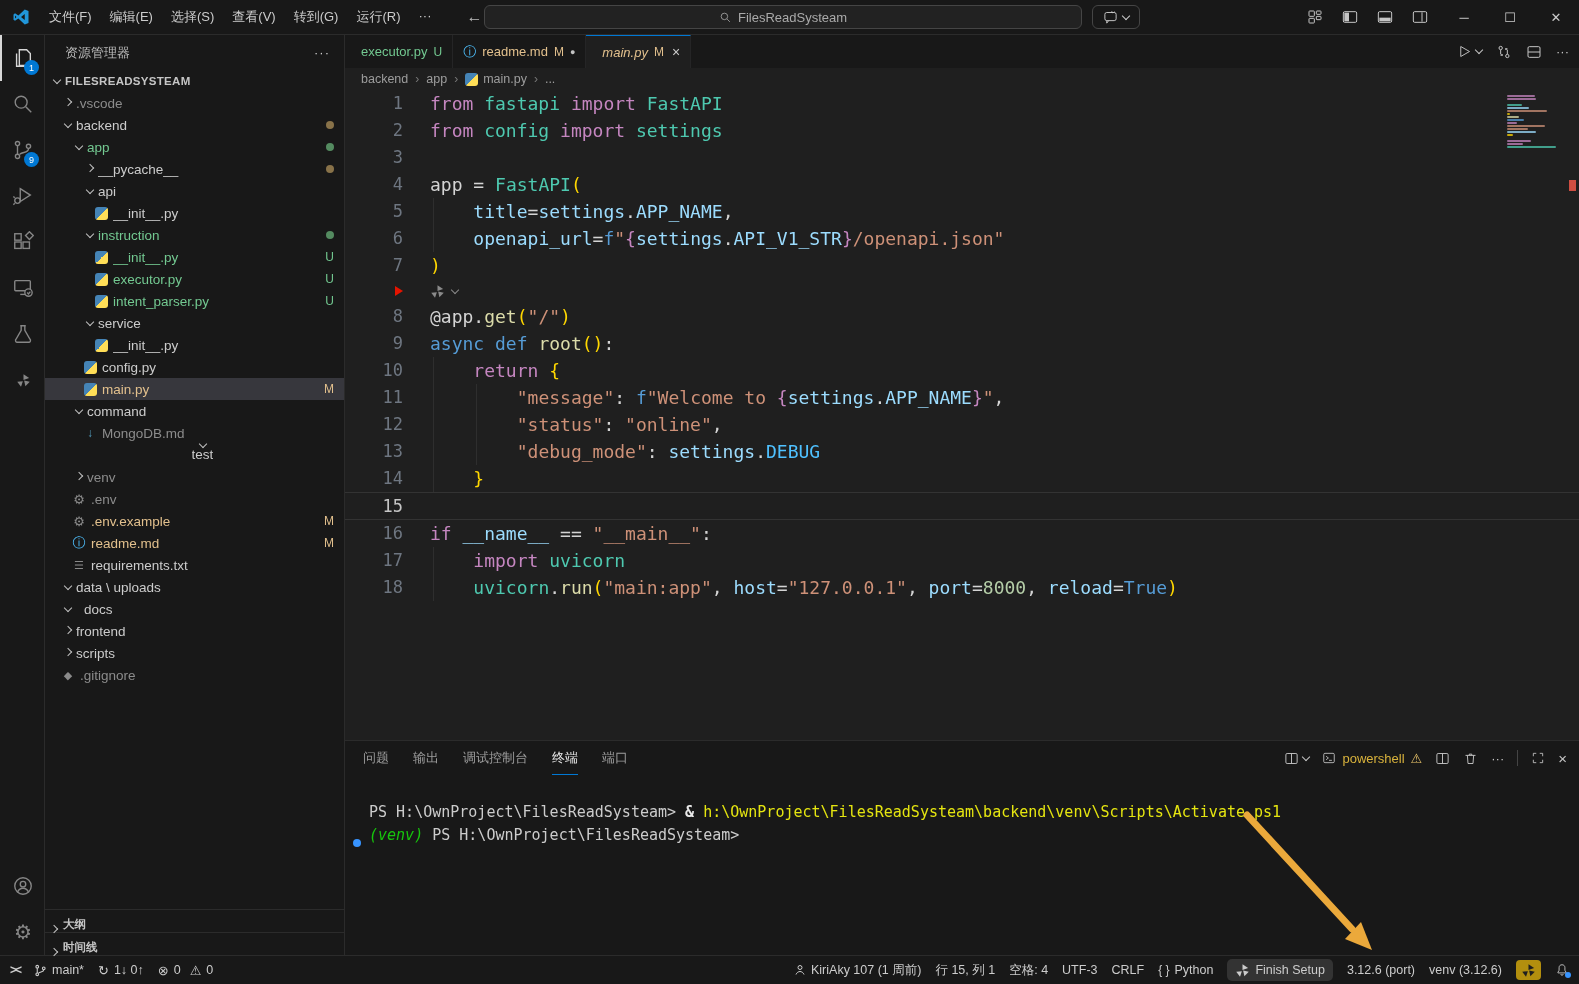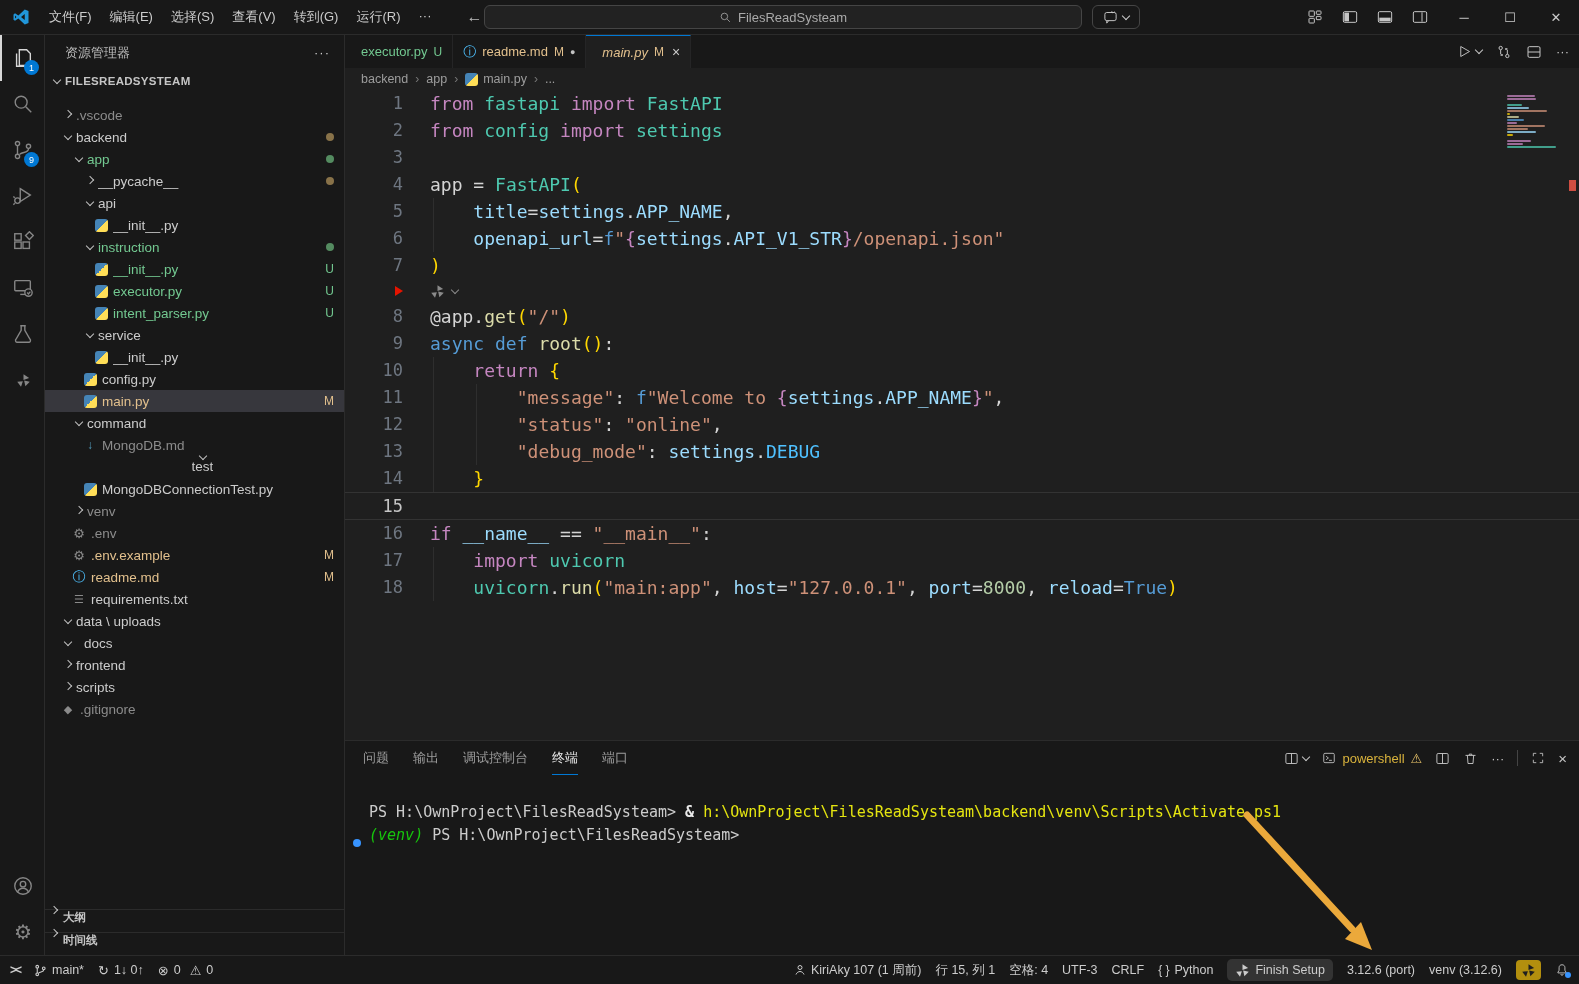--- a/index.html
+++ b/index.html
@@ -41,21 +41,21 @@
   .trow .twist { width:16px; flex:none; display:flex; align-items:center; justify-content:center; color:#c0c0c0; }
   .trow .ficon { width:16px; flex:none; display:flex; align-items:center; justify-content:center; margin-right:4px; }
   .trow .lbl { flex:1; white-space:nowrap; overflow:hidden; font-size:13.5px; }
   .trow.root .lbl { font-weight:bold; font-size:11.5px; letter-spacing:.3px; color:#c5c5c5; }
   .trow.sel { background:#37373d; }
   .c-dim { color:#8c8c8c; } .c-green { color:#73c991; } .c-yellow { color:#e2c08d; }
   .gbadge { font-size:12px; flex:none; margin-left:6px; }
   .gdot { width:8px; height:8px; border-radius:50%; flex:none; margin-left:6px; opacity:.85; }
   .ico-py { width:13px; height:13px; border-radius:3px; background:linear-gradient(135deg,#4584b6 50%,#ffde57 50%); }
   .sb-bottom { flex:none; }
-  .sb-sec { height:23px; border-top:1px solid #2b2b2b; display:flex; align-items:flex-start; padding-left:6px; gap:6px; font-weight:bold; font-size:11.5px; color:#c5c5c5; }
+  .sb-sec { height:23px; border-top:1px solid #2b2b2b; display:flex; align-items:flex-end; padding-left:6px; gap:6px; font-weight:bold; font-size:11.5px; color:#c5c5c5; }
 
   
   #rightcol { flex:1; display:flex; flex-direction:column; min-width:0; }
 
   
   #tabbar { height:33px; background:#181818; display:flex; position:relative; flex:none; }
   .tab { display:flex; align-items:center; gap:6px; padding:0 10px; border-right:1px solid #252526; background:#181818; font-size:13px; position:relative; }
   .tab.active { background:#1f1f1f; border-top:1px solid #0078d4; }
   .tab .tname.mod { color:#e2c08d; } .tab .tname.untr { color:#73c991; }
   .tab.active .tname { font-style:italic; }
@@ -267,21 +267,21 @@
       <span>资源管理器</span>
       <span class="dots">···</span>
     </div>
     <div id="tree">
         <div class="trow root" style="padding-left: 4px;">
           <span class="twist">
             <span class="chev"></span>
           </span>
           <span class="lbl">FILESREADSYSTEAM</span>
         </div>
-        <div class="trow" style="padding-left: 15px; margin-top: 12px;">
+        <div class="trow" style="padding-left: 15px;">
           <span class="twist">
             <span class="chev r"></span>
           </span>
           <span class="lbl c-dim">.vscode</span>
         </div>
         <div class="trow" style="padding-left: 15px;">
           <span class="twist">
             <span class="chev"></span>
           </span>
           <span class="lbl">backend</span>
@@ -376,26 +376,20 @@
           <span class="ficon">
             <span style="color:#519aba;font-weight:bold;font-size:12px">↓</span>
           </span>
           <span class="lbl c-dim">MongoDB.md</span>
         </div>
         <div class="trow" style="padding-left: 26px; flex-direction: column;">
           <span class="twist">
             <span class="chev"></span>
           </span>
           <span class="lbl">test</span>
-        </div>
-        <div class="trow" style="padding-left: 37px;">
-          <span class="ficon">
-            <span class="ico-py"></span>
-          </span>
-          <span class="lbl">MongoDBConnectionTest.py</span>
         </div>
         <div class="trow" style="padding-left: 26px;">
           <span class="twist">
             <span class="chev r"></span>
           </span>
           <span class="lbl c-dim">venv</span>
         </div>
         <div class="trow" style="padding-left: 26px;">
           <span class="ficon">
             <span style="color:#8a8a8a;font-size:13px">⚙</span>

